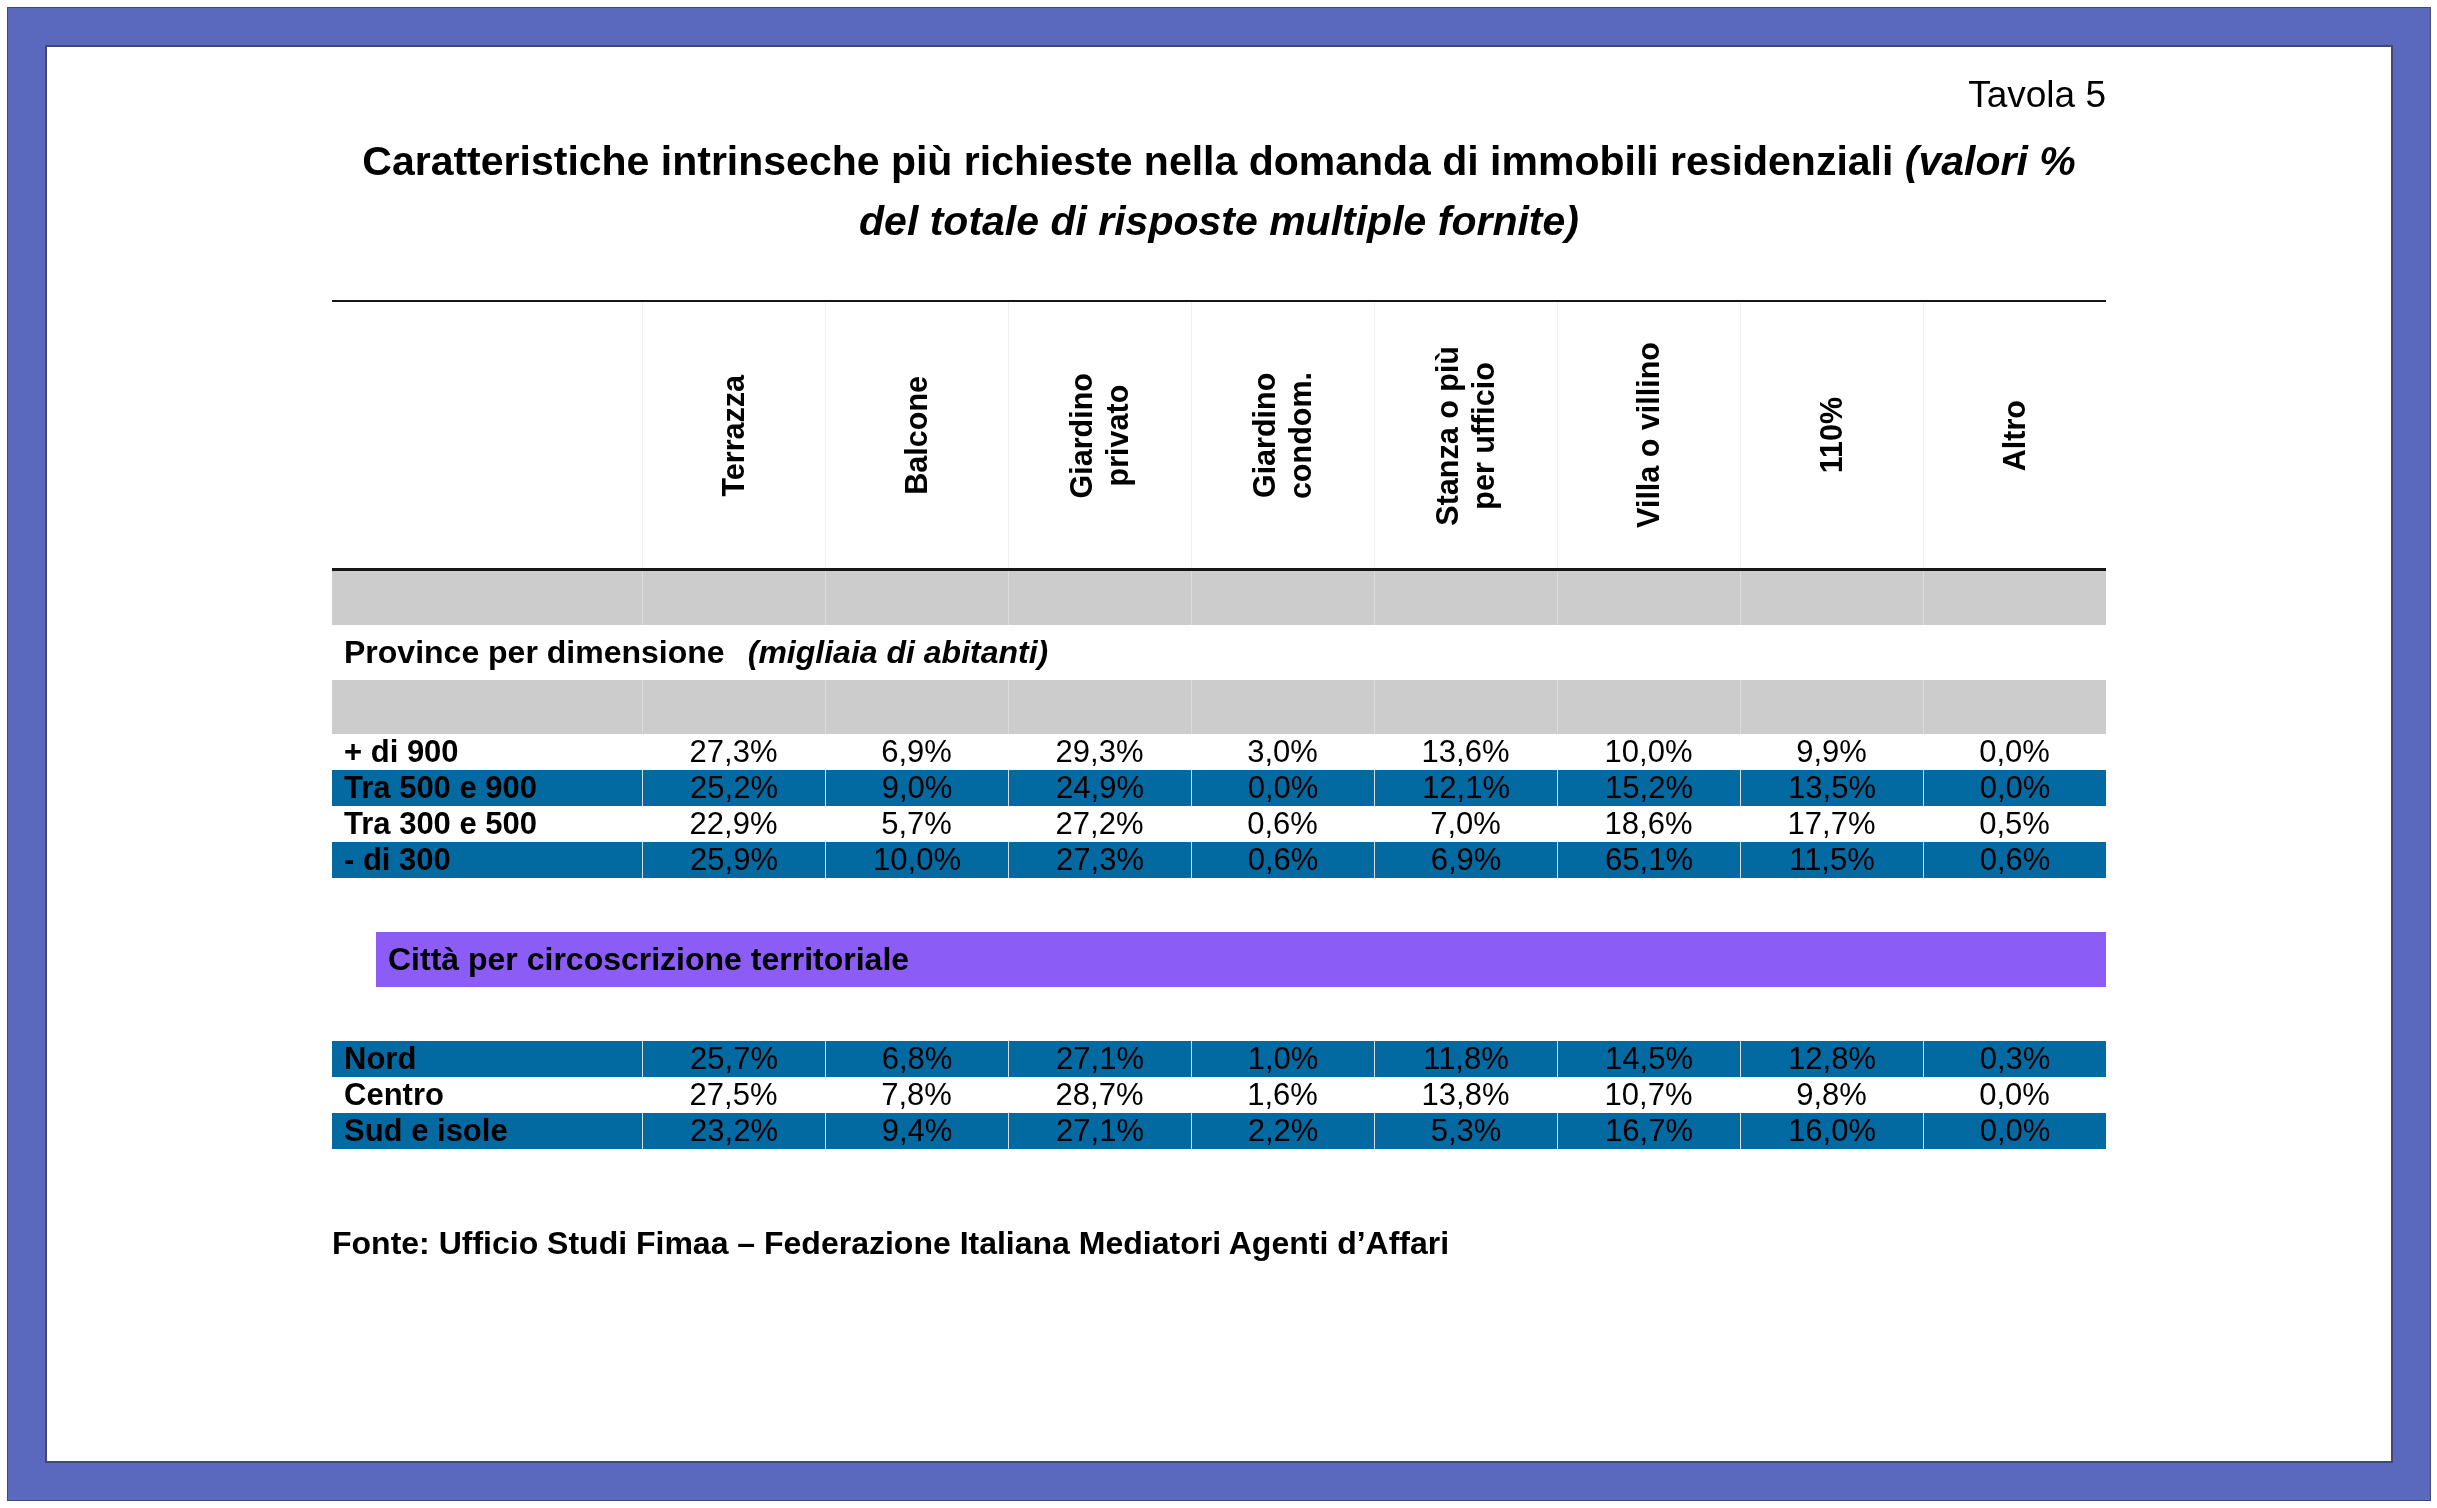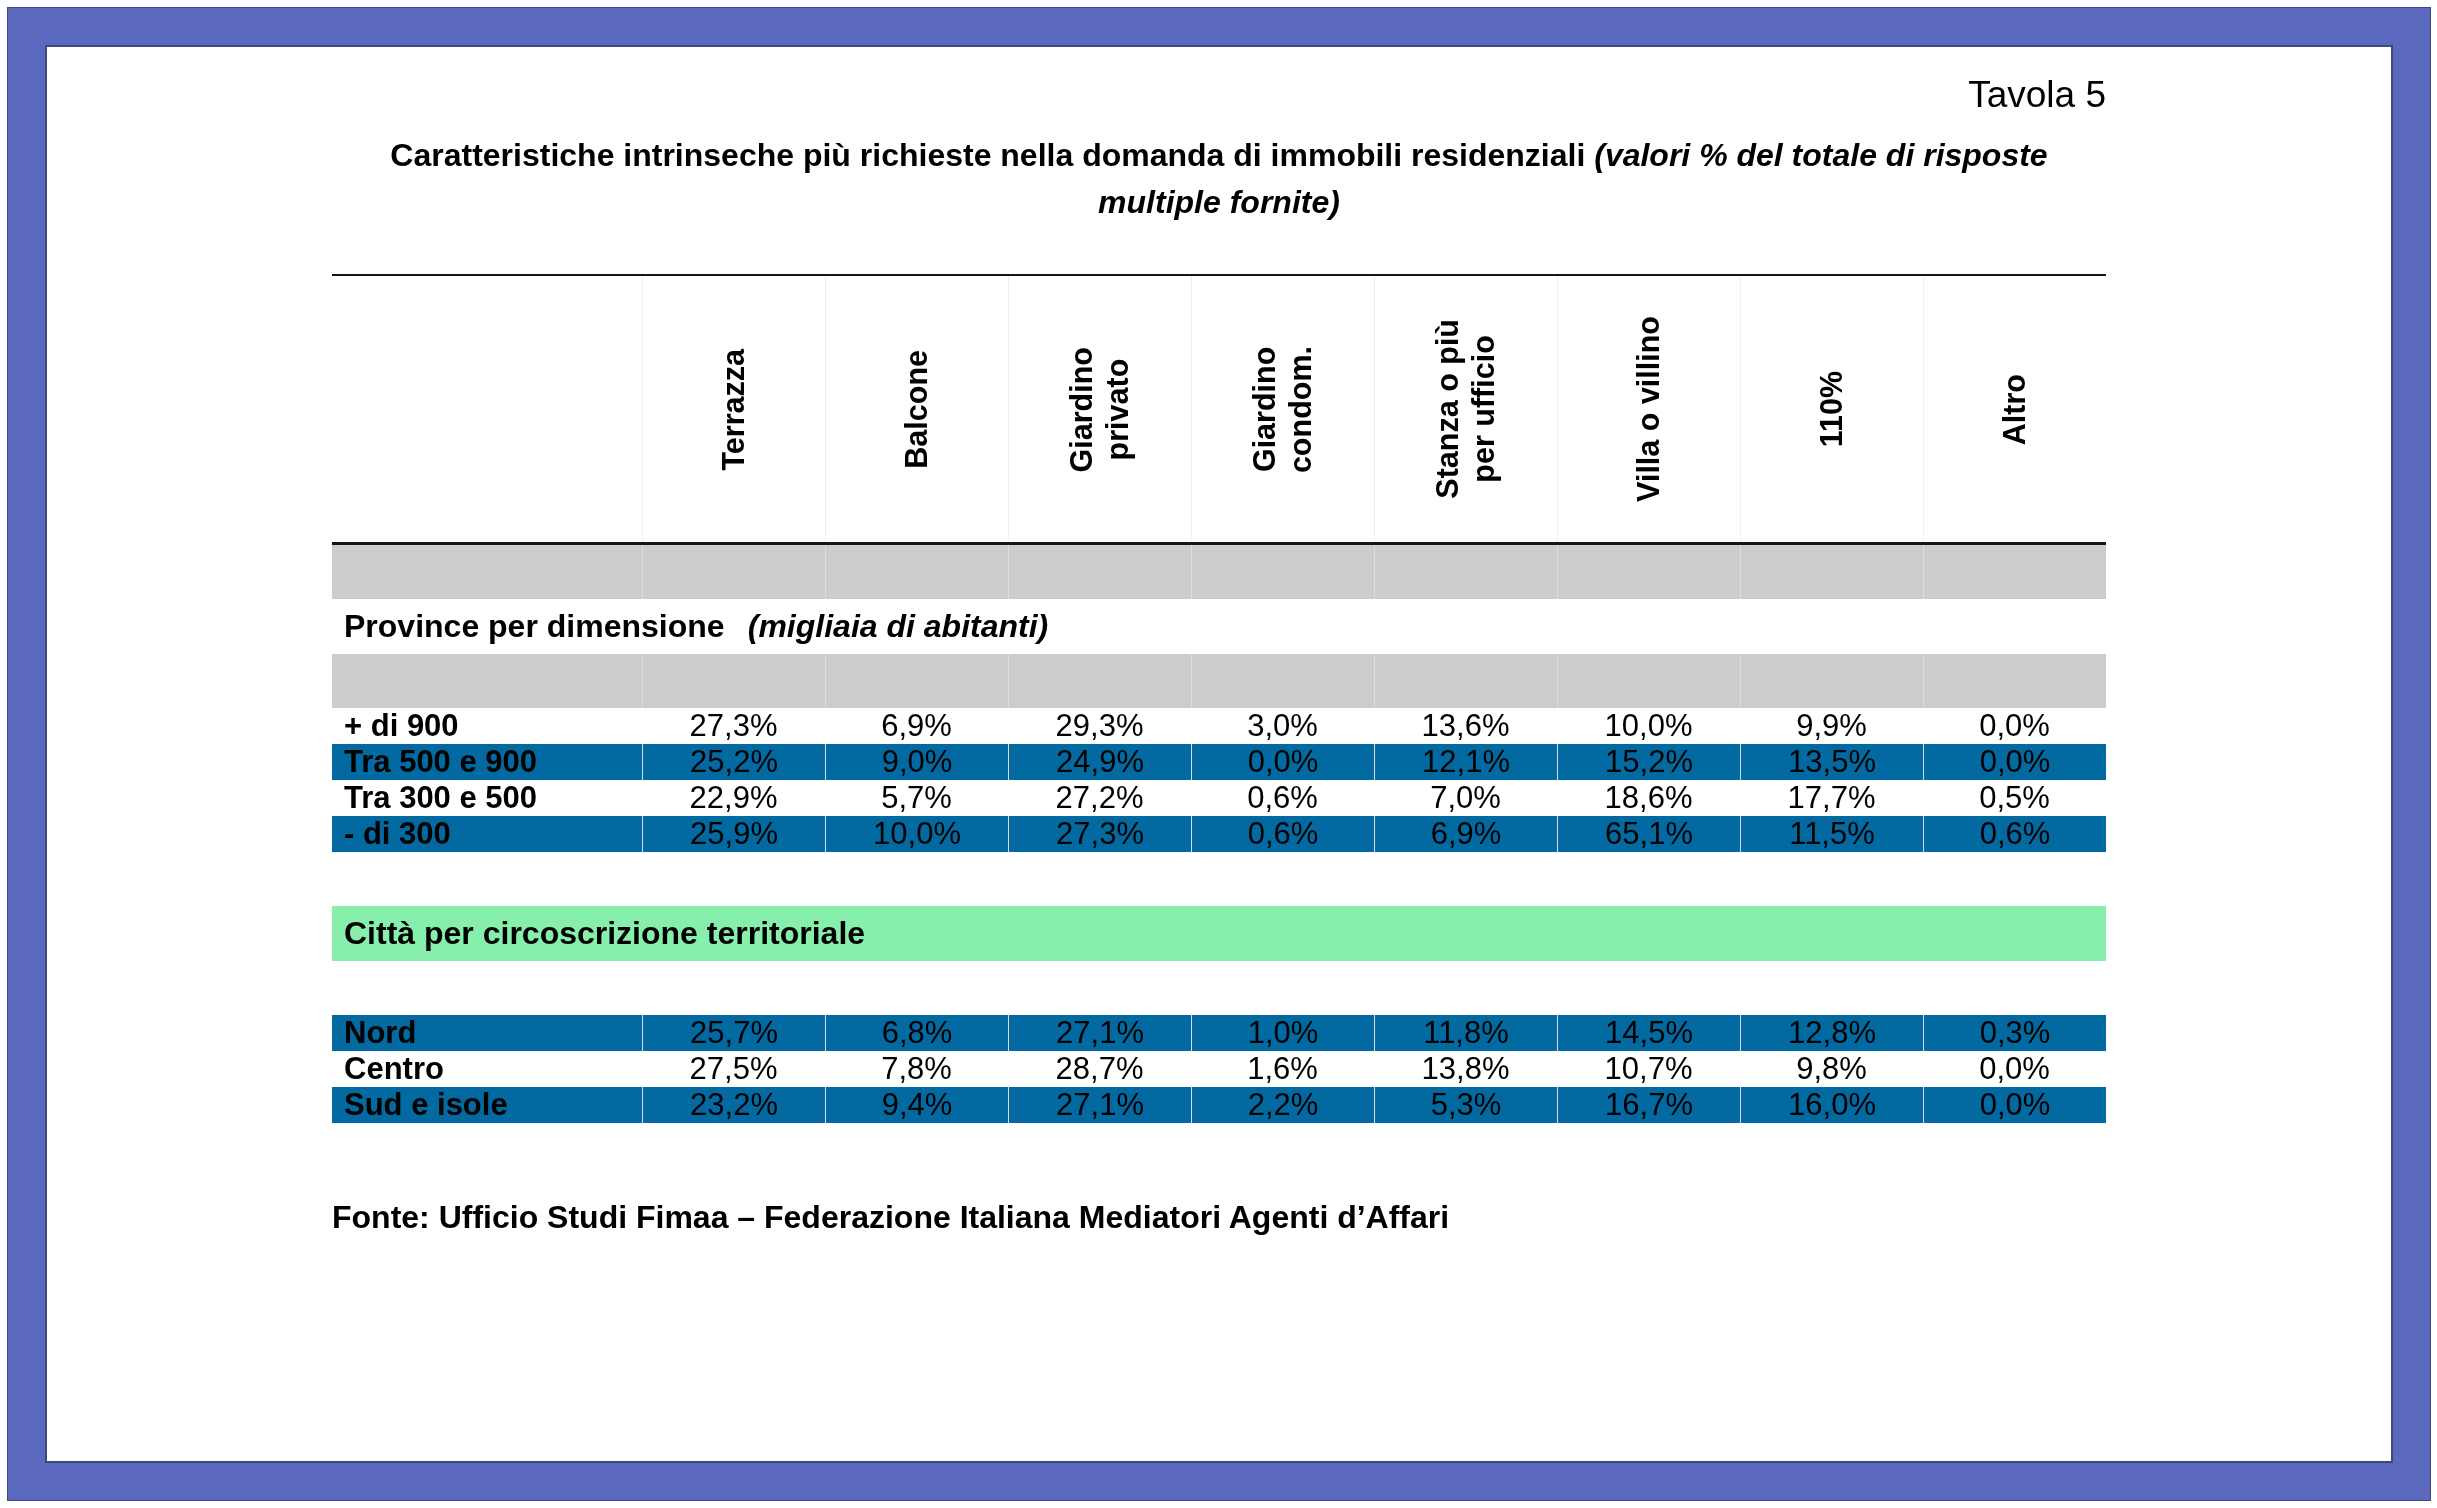--- a/index.html
+++ b/index.html
@@ -13,42 +13,42 @@
     padding:37px;box-sizing:border-box;
   }
   .frame-inner{
     width:100%;height:100%;box-sizing:border-box;
     border:2.5px solid #3E4975;background:#fff;
     position:relative;overflow:hidden;
   }
   .content-col{width:1774px;margin:0 auto;}
   .tavola{margin-top:28px;text-align:right;font-size:37px;line-height:1.1;}
   .doc-title{
-    margin-top:17px;text-align:center;font-size:32px;font-weight:bold;line-height:1.45;
+    margin-top:17px;text-align:center;font-size:41px;font-weight:bold;line-height:1.45;
   }
   .doc-title .t-italic{font-style:italic;}
   .grid-table{margin-top:49px;}
   .thead-row{
     display:grid;grid-template-columns:310px repeat(8,1fr);
     height:266px;align-items:center;
     border-top:2.5px solid #161616;border-bottom:3.4px solid #161616;
   }
   .hcell{display:flex;justify-content:center;align-items:center;height:100%;border-left:1.7px solid #efefef;}
   .hspacer{height:100%;}
   .rot{
     writing-mode:vertical-rl;transform:rotate(180deg);
     font-weight:bold;font-size:30.5px;line-height:1.18;
     white-space:pre-line;text-align:center;
   }
   .trow{display:grid;grid-template-columns:310px repeat(8,1fr);align-items:center;}
   .trow.band{height:54px;background:#CCCCCC;}
   .trow.gap{height:54px;background:#fff;}
   .trow.section{display:flex;align-items:center;height:55px;padding-left:12px;box-sizing:border-box;
     font-size:32px;font-weight:bold;gap:13px;}
-  .trow.section.shaded{background:#86efac;}
+  .trow.section.shaded{background:#8b5cf6;margin-left:44px;}
   .trow.section .bi{font-style:italic;margin-left:10.2px;}
   .trow.data{height:36px;font-size:31px;background:#fff;}
   .trow.total{height:55px;font-size:31px;border-bottom:3.4px solid #161616;}
   .trow.shaded{background:#0369a1;}
   .trow.shaded > div:not(:first-child),
   .trow.band  > div:not(:first-child){border-left:1.7px solid #DCDCDC;align-self:stretch;display:flex;align-items:center;justify-content:center;}
   .lcell{padding-left:12px;font-weight:bold;}
   .vcell{text-align:center;}
   .trow.total .vcell{font-weight:bold;}
   .fonte{margin-top:22px;font-size:32px;font-weight:bold;}

